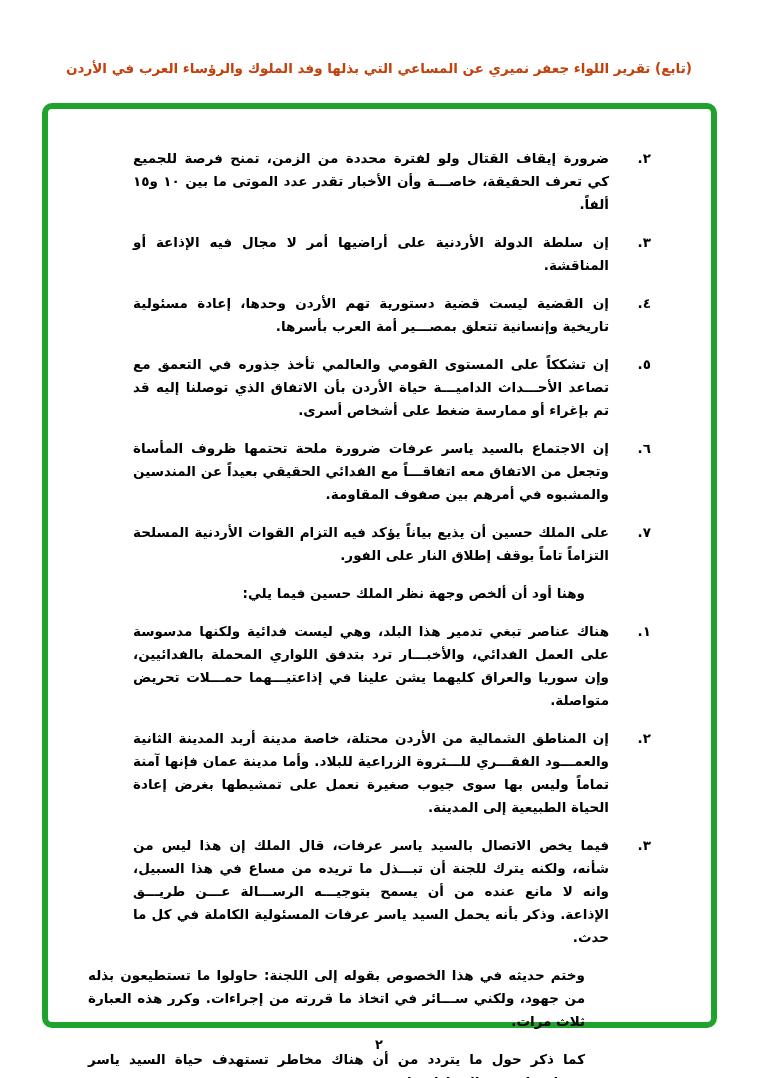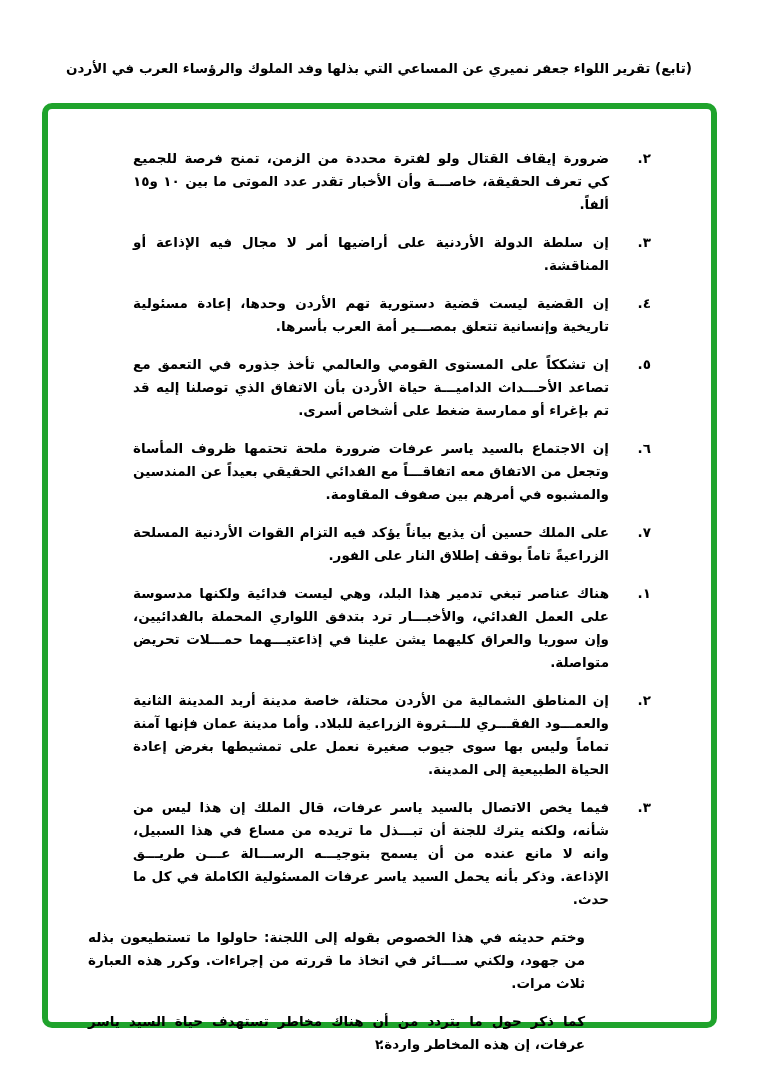--- a/index.html
+++ b/index.html
@@ -20,21 +20,21 @@
     color: #000000;
   }
   .report-title {
     position: absolute;
     top: 60px;
     left: 0;
     width: 758px;
     text-align: center;
     font-size: 13.5px;
     font-weight: bold;
-    color: #000000;
+    color: #c2410c;
     letter-spacing: 0px;
   }
   .frame {
     position: absolute;
     top: 103px;
     left: 42px;
     width: 663px;
     height: 913px;
     border: 6px solid #1fa32c;
     border-radius: 10px;
@@ -108,23 +108,24 @@
       <div class="li">
         <span class="num">٥.</span>
         <span class="txt">إن تشككاً على المستوى القومي والعالمي تأخذ جذوره في التعمق مع تصاعد الأحـــداث الداميـــة حياة الأردن بأن الاتفاق الذي توصلنا إليه قد تم بإغراء أو ممارسة ضغط على أشخاص أسرى.</span>
       </div>
       <div class="li">
         <span class="num">٦.</span>
         <span class="txt">إن الاجتماع بالسيد ياسر عرفات ضرورة ملحة تحتمها ظروف المأساة وتجعل من الاتفاق معه اتفاقـــاً مع الفدائي الحقيقي بعيداً عن المندسين والمشبوه في أمرهم بين صفوف المقاومة.</span>
       </div>
       <div class="li">
         <span class="num">٧.</span>
-        <span class="txt">على الملك حسين أن يذيع بياناً يؤكد فيه التزام القوات الأردنية المسلحة الزراعيةً تاماً بوقف إطلاق النار على الفور.</span>
+        <span class="txt">على الملك حسين أن يذيع بياناً يؤكد فيه التزام القوات الأردنية المسلحة التزاماً تاماً بوقف إطلاق النار على الفور.</span>
       </div>
 
+      <div class="para intro">وهنا أود أن ألخص وجهة نظر الملك حسين فيما يلي:</div>
 
       <div class="li">
         <span class="num">١.</span>
         <span class="txt">هناك عناصر تبغي تدمير هذا البلد، وهي ليست فدائية ولكنها مدسوسة على العمل الفدائي، والأخبـــار ترد بتدفق اللواري المحملة بالفدائيين، وإن سوريا والعراق كليهما يشن علينا في إذاعتيـــهما حمـــلات تحريض متواصلة.</span>
       </div>
       <div class="li">
         <span class="num">٢.</span>
         <span class="txt">إن المناطق الشمالية من الأردن محتلة، خاصة مدينة أربد المدينة الثانية والعمـــود الفقـــري للـــثروة الزراعية للبلاد. وأما مدينة عمان فإنها آمنة تماماً وليس بها سوى جيوب صغيرة نعمل على تمشيطها بغرض إعادة الحياة الطبيعية إلى المدينة.</span>
       </div>
       <div class="li">

